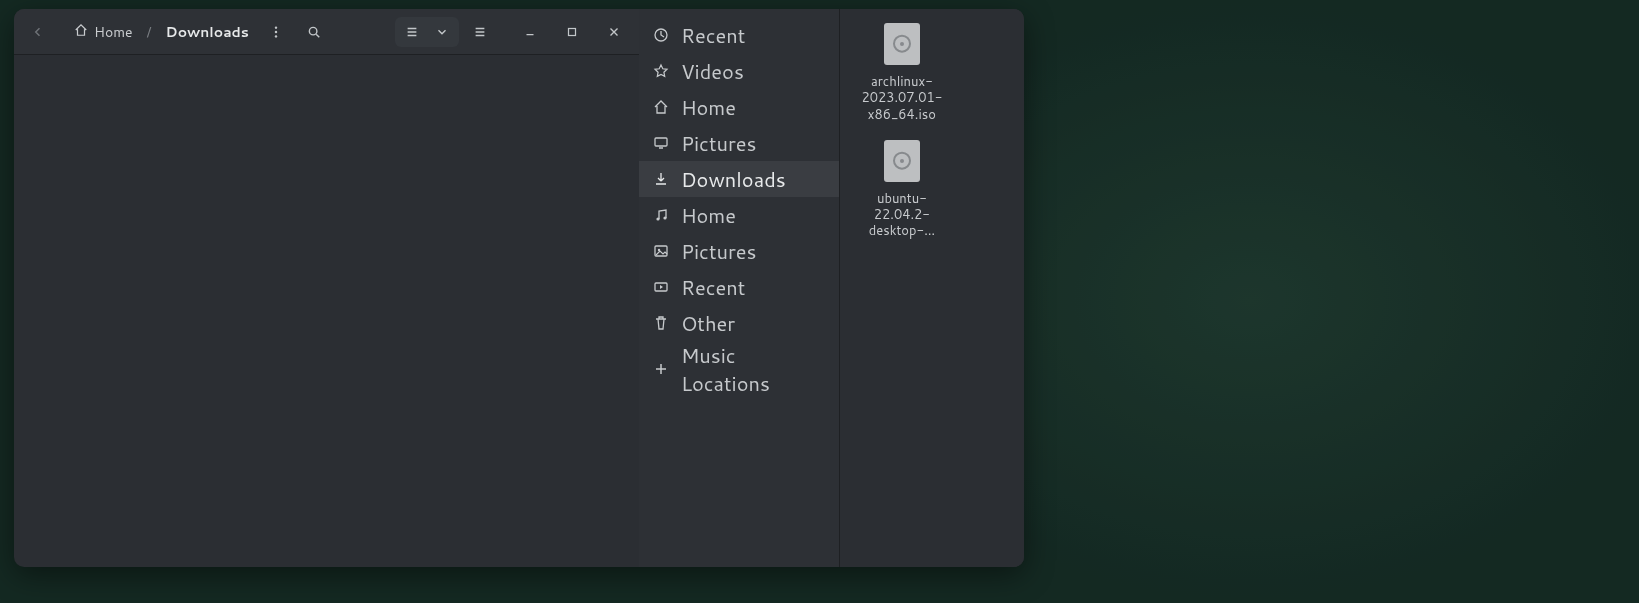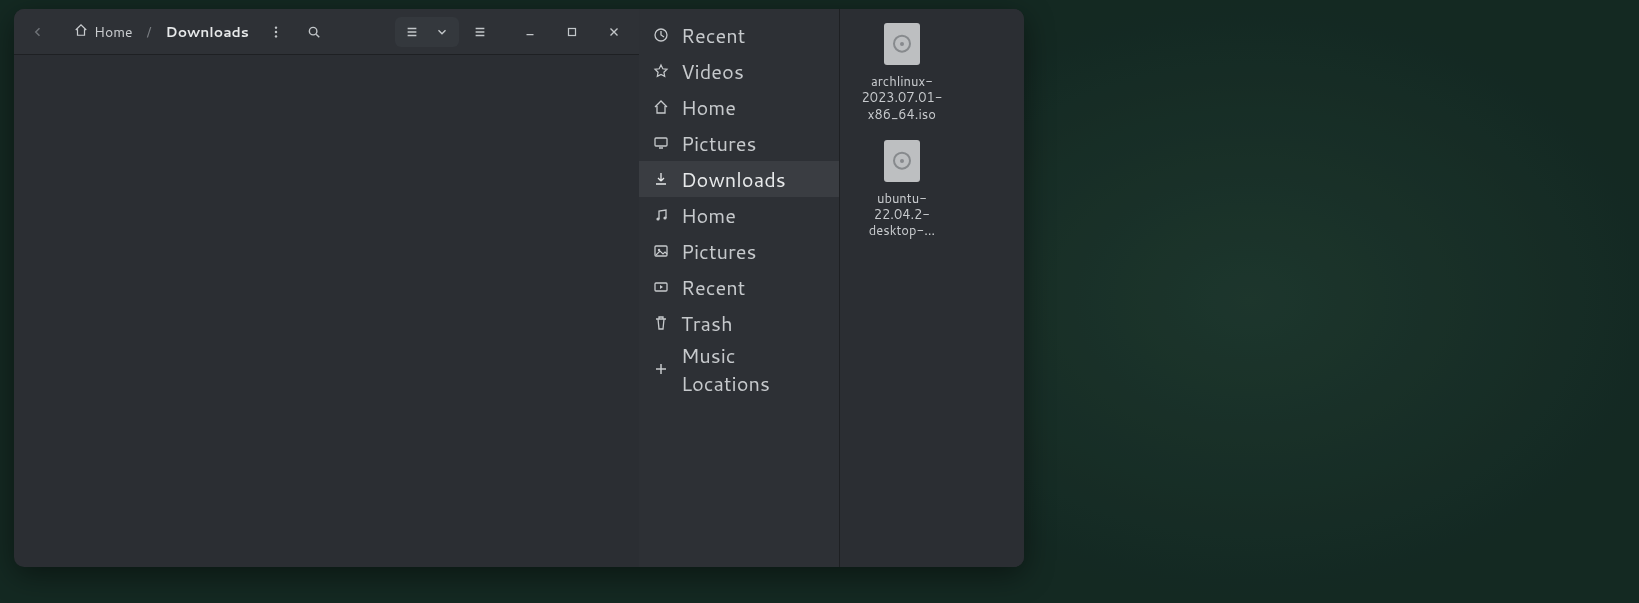--- a/index.html
+++ b/index.html
@@ -320,21 +320,21 @@
         <span><svg viewBox="0 0 16 16">
               <rect x="2" y="4" width="12" height="8" rx="1" fill="none" stroke="currentColor" stroke-width="1.3"></rect>
               <path d="M7 6v4l3-2z" fill="currentColor"></path>
             </svg></span>
         <span>Recent</span>
       </div>
       <div class="sb-item">
         <span><svg viewBox="0 0 16 16">
               <path d="M3 4h10M6 4V2h4v2M5 4l1 10h4l1-10" fill="none" stroke="currentColor" stroke-width="1.3"></path>
             </svg></span>
-        <span>Trash</span>
+        <span>Other</span>
       </div>
 
       <div class="sb-gap"></div>
 
       <div class="sb-item">
         <span><svg viewBox="0 0 16 16">
               <path d="M8 3v10M3 8h10" stroke="currentColor" stroke-width="1.5"></path>
             </svg></span>
         <span>Music Locations</span>
       </div>

